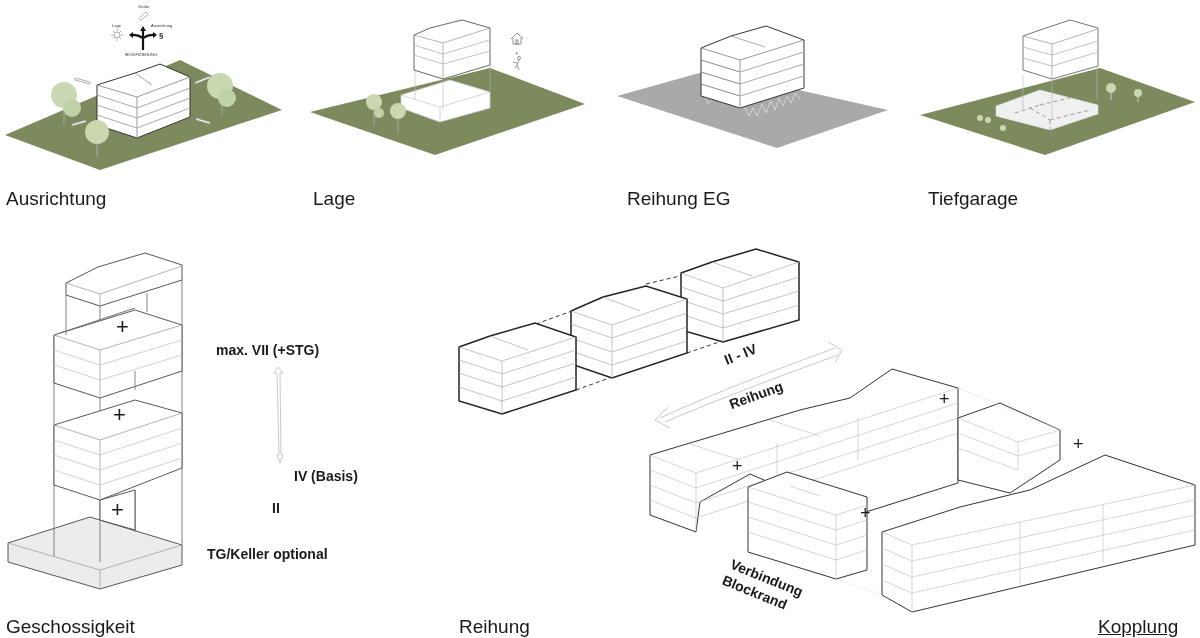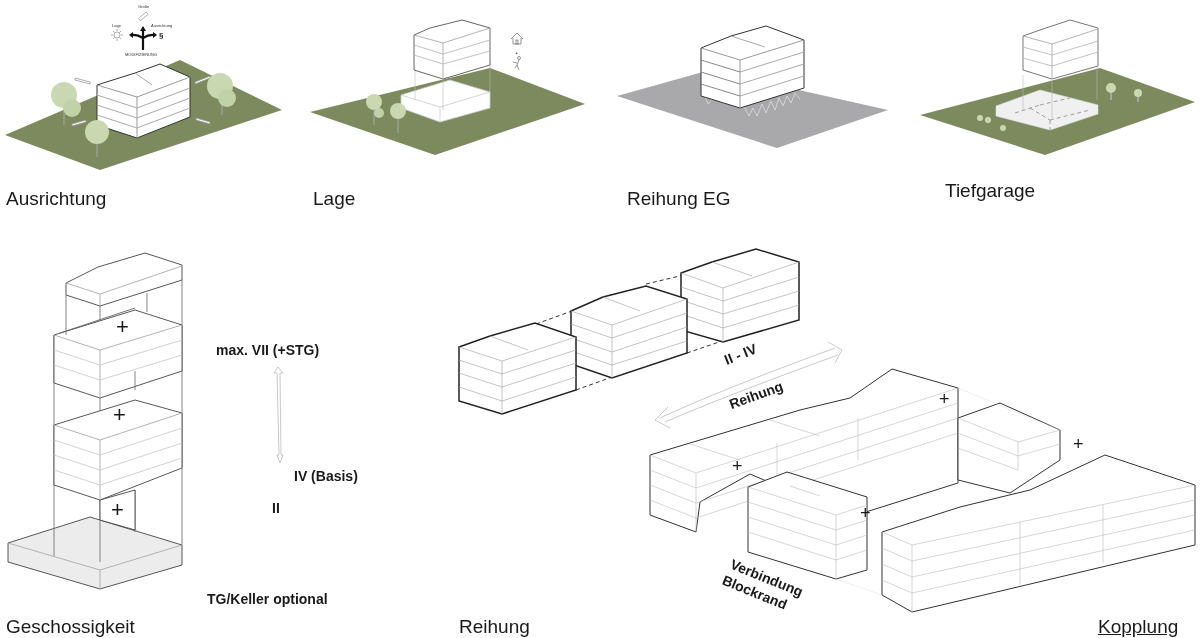--- a/index.html
+++ b/index.html
@@ -374,29 +374,29 @@
 </svg>
 
 <div class="tiny" style="left:138px; top:4px;">Größe</div>
 <div class="tiny" style="left:112px; top:23px;">Lage</div>
 <div class="tiny" style="left:151px; top:23px;">Ausrichtung</div>
 <div class="tiny" style="left:125px; top:52px;">MODIFIZIERUNG</div>
 
 <div class="caption" style="left:6px; top:188px;">Ausrichtung</div>
 <div class="caption" style="left:313px; top:188px;">Lage</div>
 <div class="caption" style="left:627px; top:188px;">Reihung EG</div>
-<div class="caption" style="left:928px; top:180px;margin-left:17px;">Tiefgarage</div>
+<div class="caption" style="left:928px; top:188px;">Tiefgarage</div>
 <div class="caption" style="left:6px; top:616px;">Geschossigkeit</div>
 <div class="caption" style="left:459px; top:616px;">Reihung</div>
 <div class="caption" style="left:1098px; top:616px;text-decoration:underline;">Kopplung</div>
 
 <div class="note" style="left:216px; top:342px;">max. VII (+STG)</div>
 <div class="note" style="left:294px; top:420px;margin-top:48px;">IV (Basis)</div>
 <div class="note" style="left:272px; top:500px;">II</div>
-<div class="note" style="left:207px; top:546px;margin-top:45px;">TG/Keller optional</div>
+<div class="note" style="left:207px; top:546px;">TG/Keller optional</div>
 <div class="note" style="left:116px; top:314px; font-size:22px; font-weight:normal;">+</div>
 <div class="note" style="left:113px; top:402px; font-size:22px; font-weight:normal;">+</div>
 <div class="note" style="left:111px; top:497px; font-size:22px; font-weight:normal;">+</div>
 
 <div class="note" style="left:722px; top:353px; transform:rotate(-22deg); transform-origin:left top;">II - IV</div>
 <div class="note" style="left:727px; top:397px; transform:rotate(-20deg); transform-origin:left top;">Reihung</div>
 
 <div class="note" style="left:939px; top:389px; font-size:18px; font-weight:normal;">+</div>
 <div class="note" style="left:1073px; top:434px; font-size:18px; font-weight:normal;">+</div>
 <div class="note" style="left:732px; top:456px; font-size:18px; font-weight:normal;">+</div>

